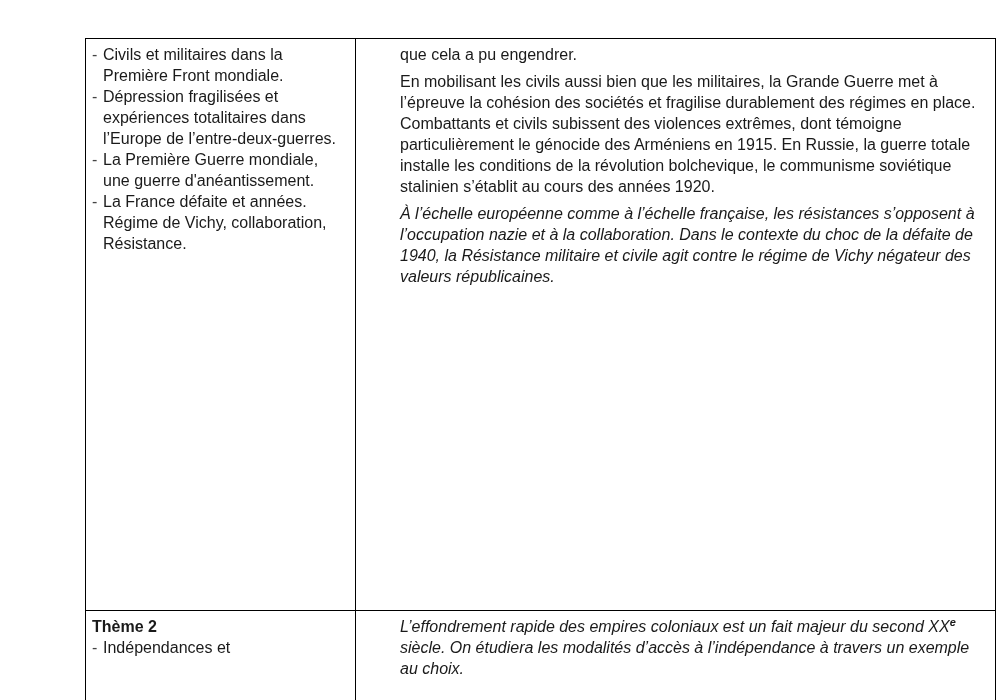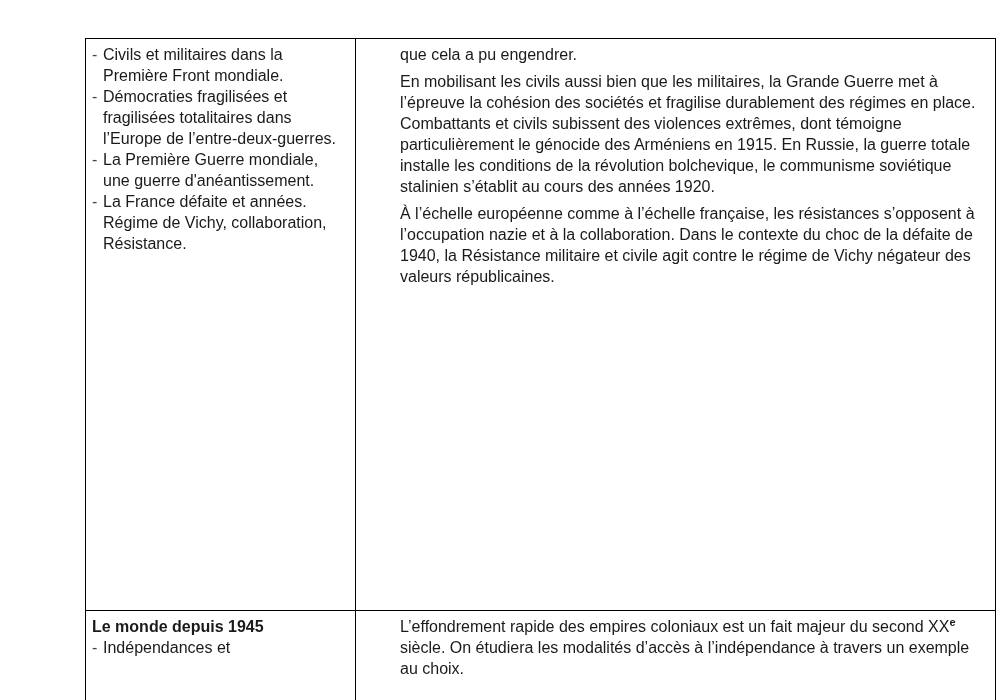--- a/index.html
+++ b/index.html
@@ -26,39 +26,39 @@
   .cell-right {
     flex: 1 1 auto;
     padding: 5px 10px 5px 8px;
     margin-left: 36px;
   }
   .row-1 { min-height: 571px; }
   .row-2 { min-height: 140px; }
   .bullet { display: flex; }
   .bullet .dash { width: 11px; flex: 0 0 11px; color: #444444; }
   .cell-right p { margin: 0 0 6px 0; }
-  .cell-right p:last-child { margin-bottom: 0; }
+  .cell-right p:last-child { margin-bottom: 0; font-style: italic; }
   .bold { font-weight: bold; }
   sup { font-size: 11px; line-height: 0; vertical-align: super; font-weight: bold; }
 </style>
 </head>
 <body>
 
 <div class="doc-table">
 
   <div class="t-row row-1">
 
     <div class="cell cell-left">
       <div class="bullet">
         <span class="dash">-</span>
         <span>Civils et militaires dans la Première Front mondiale.</span>
       </div>
       <div class="bullet">
         <span class="dash">-</span>
-        <span>Démocraties fragilisées et fragilisées totalitaires dans l’Europe de l’entre-deux-guerres.</span>
+        <span>Dépression fragilisées et expériences totalitaires dans l’Europe de l’entre-deux-guerres.</span>
       </div>
       <div class="bullet">
         <span class="dash">-</span>
         <span>La Première Guerre mondiale, une guerre d'anéantissement.</span>
       </div>
       <div class="bullet">
         <span class="dash">-</span>
         <span>La France défaite et années. Régime de Vichy, collaboration, Résistance.</span>
       </div>
     </div>
@@ -67,21 +67,21 @@
       <p>que cela a pu engendrer.</p>
       <p>En mobilisant les civils aussi bien que les militaires, la Grande Guerre met à l’épreuve la cohésion des sociétés et fragilise durablement des régimes en place. Combattants et civils subissent des violences extrêmes, dont témoigne particulièrement le génocide des Arméniens en 1915. En Russie, la guerre totale installe les conditions de la révolution bolchevique, le communisme soviétique stalinien s’établit au cours des années 1920.</p>
       <p>À l’échelle européenne comme à l’échelle française, les résistances s’opposent à l’occupation nazie et à la collaboration. Dans le contexte du choc de la défaite de 1940, la Résistance militaire et civile agit contre le régime de Vichy négateur des valeurs républicaines.</p>
     </div>
 
   </div>
 
   <div class="t-row row-2">
 
     <div class="cell cell-left">
-      <div class="bold">Le monde depuis 1945</div>
+      <div class="bold">Thème 2</div>
       <div class="bullet">
         <span class="dash">-</span>
         <span>Indépendances et</span>
       </div>
     </div>
 
     <div class="cell cell-right">
       <p><span>L’effondrement rapide des empires coloniaux est un fait majeur du second XX</span><sup>e</sup><span> siècle. On étudiera les modalités d’accès à l’indépendance à travers un exemple au choix.</span></p>
     </div>
 

